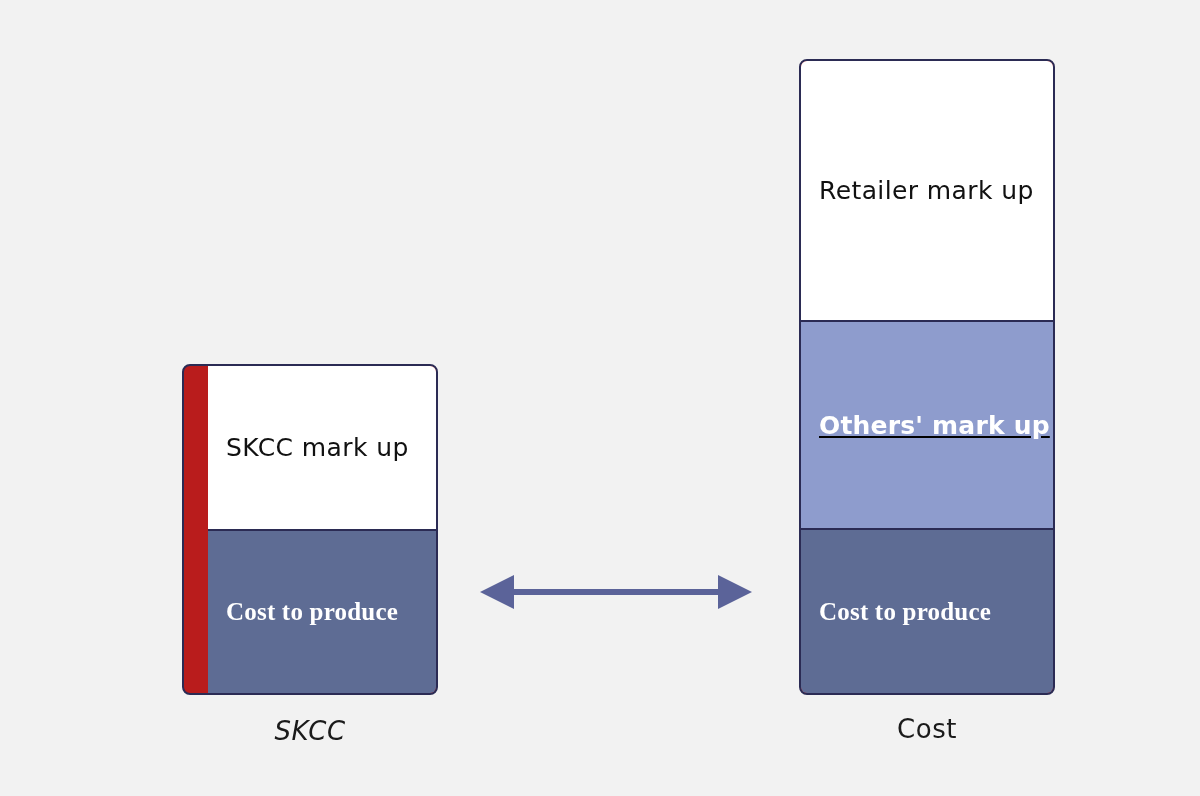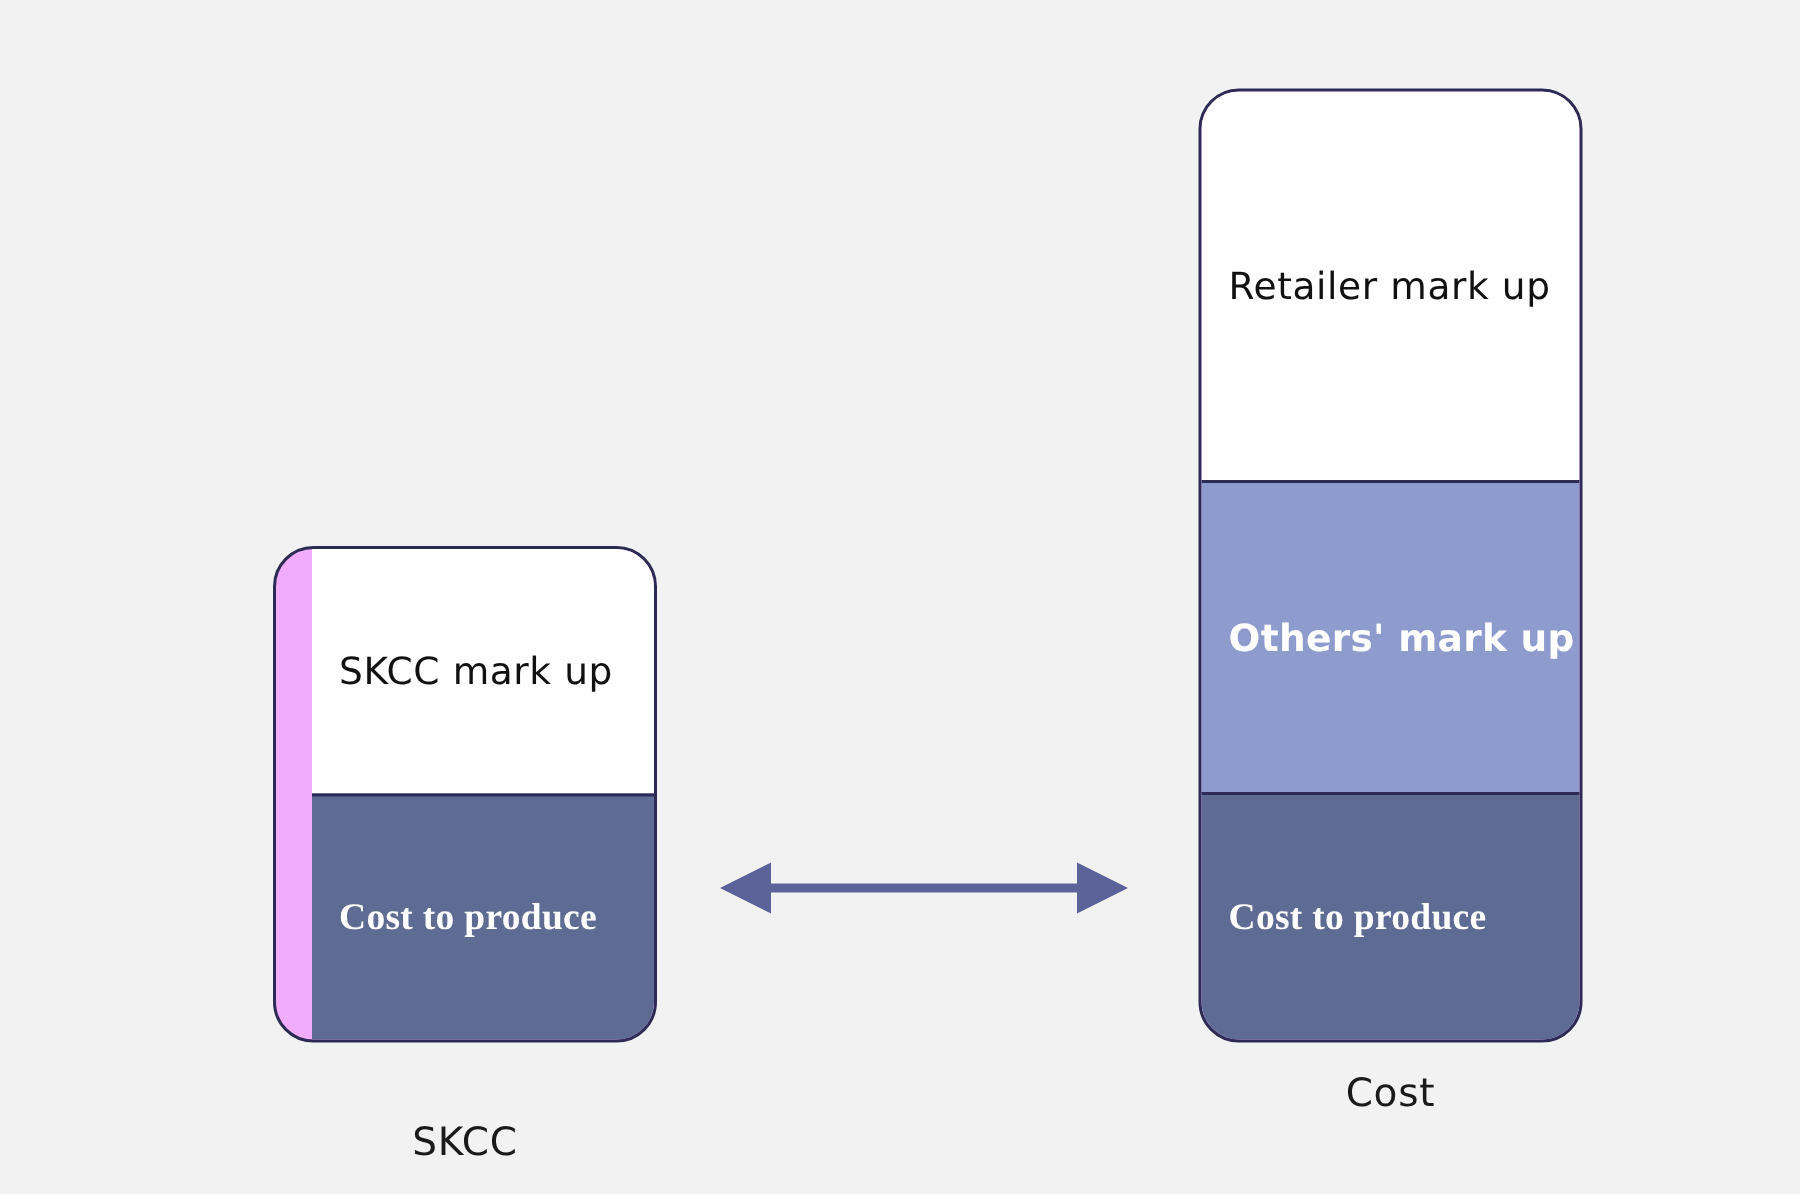--- a/index.html
+++ b/index.html
@@ -37,24 +37,24 @@
     pointer-events: none;
   }
 
   
   .column {
     position: absolute;
   }
   .bar {
     position: absolute;
     border: 2px solid #2b2b54;
-    border-radius: 27px;
+    border-radius: 8px;
     box-sizing: border-box;
     overflow: hidden;
-    background: #f0abfc;
+    background: #b91c1c;
     display: flex;
     flex-direction: column;
   }
   .seg {
     position: relative;
     display: flex;
     align-items: center;
     box-sizing: border-box;
     width: 100%;
   }
@@ -125,40 +125,40 @@
 
   <div class="column">
     <div class="bar" style="left:182px; top:364px; width:256px; height:331px;padding-left:24px;">
       <div class="seg markup-white" style="height:165px;">
         <span class="seg-label">SKCC mark up</span>
       </div>
       <div class="seg cost" style="height:166px;">
         <span class="seg-label">Cost to produce</span>
       </div>
     </div>
-    <div class="axis-label" style="left:182px; top:747px; width:256px;">SKCC</div>
+    <div class="axis-label" style="left:182px; top:716px; width:256px;font-style:italic;">SKCC</div>
   </div>
 
   <div class="arrow">
     <svg width="276" height="46" viewBox="0 0 276 46">
 
       <rect x="28" y="19" width="220" height="6" fill="#5b6399"></rect>
 
       <polygon points="2,22 36,5 36,39" fill="#5b6399"></polygon>
 
       <polygon points="274,22 240,5 240,39" fill="#5b6399"></polygon>
     </svg>
   </div>
 
   <div class="column">
     <div class="bar" style="left:799px; top:59px; width:256px; height:636px;">
       <div class="seg markup-white" style="height:261px;">
         <span class="seg-label">Retailer mark up</span>
       </div>
-      <div class="seg markup-mid" style="height:209px;">
+      <div class="seg markup-mid" style="height:209px;text-decoration:underline;">
         <span class="seg-label">Others' mark up</span>
       </div>
       <div class="seg cost" style="height:166px;">
         <span class="seg-label">Cost to produce</span>
       </div>
     </div>
     <div class="axis-label" style="left:799px; top:714px; width:256px;">Cost</div>
   </div>
 
 </div>

